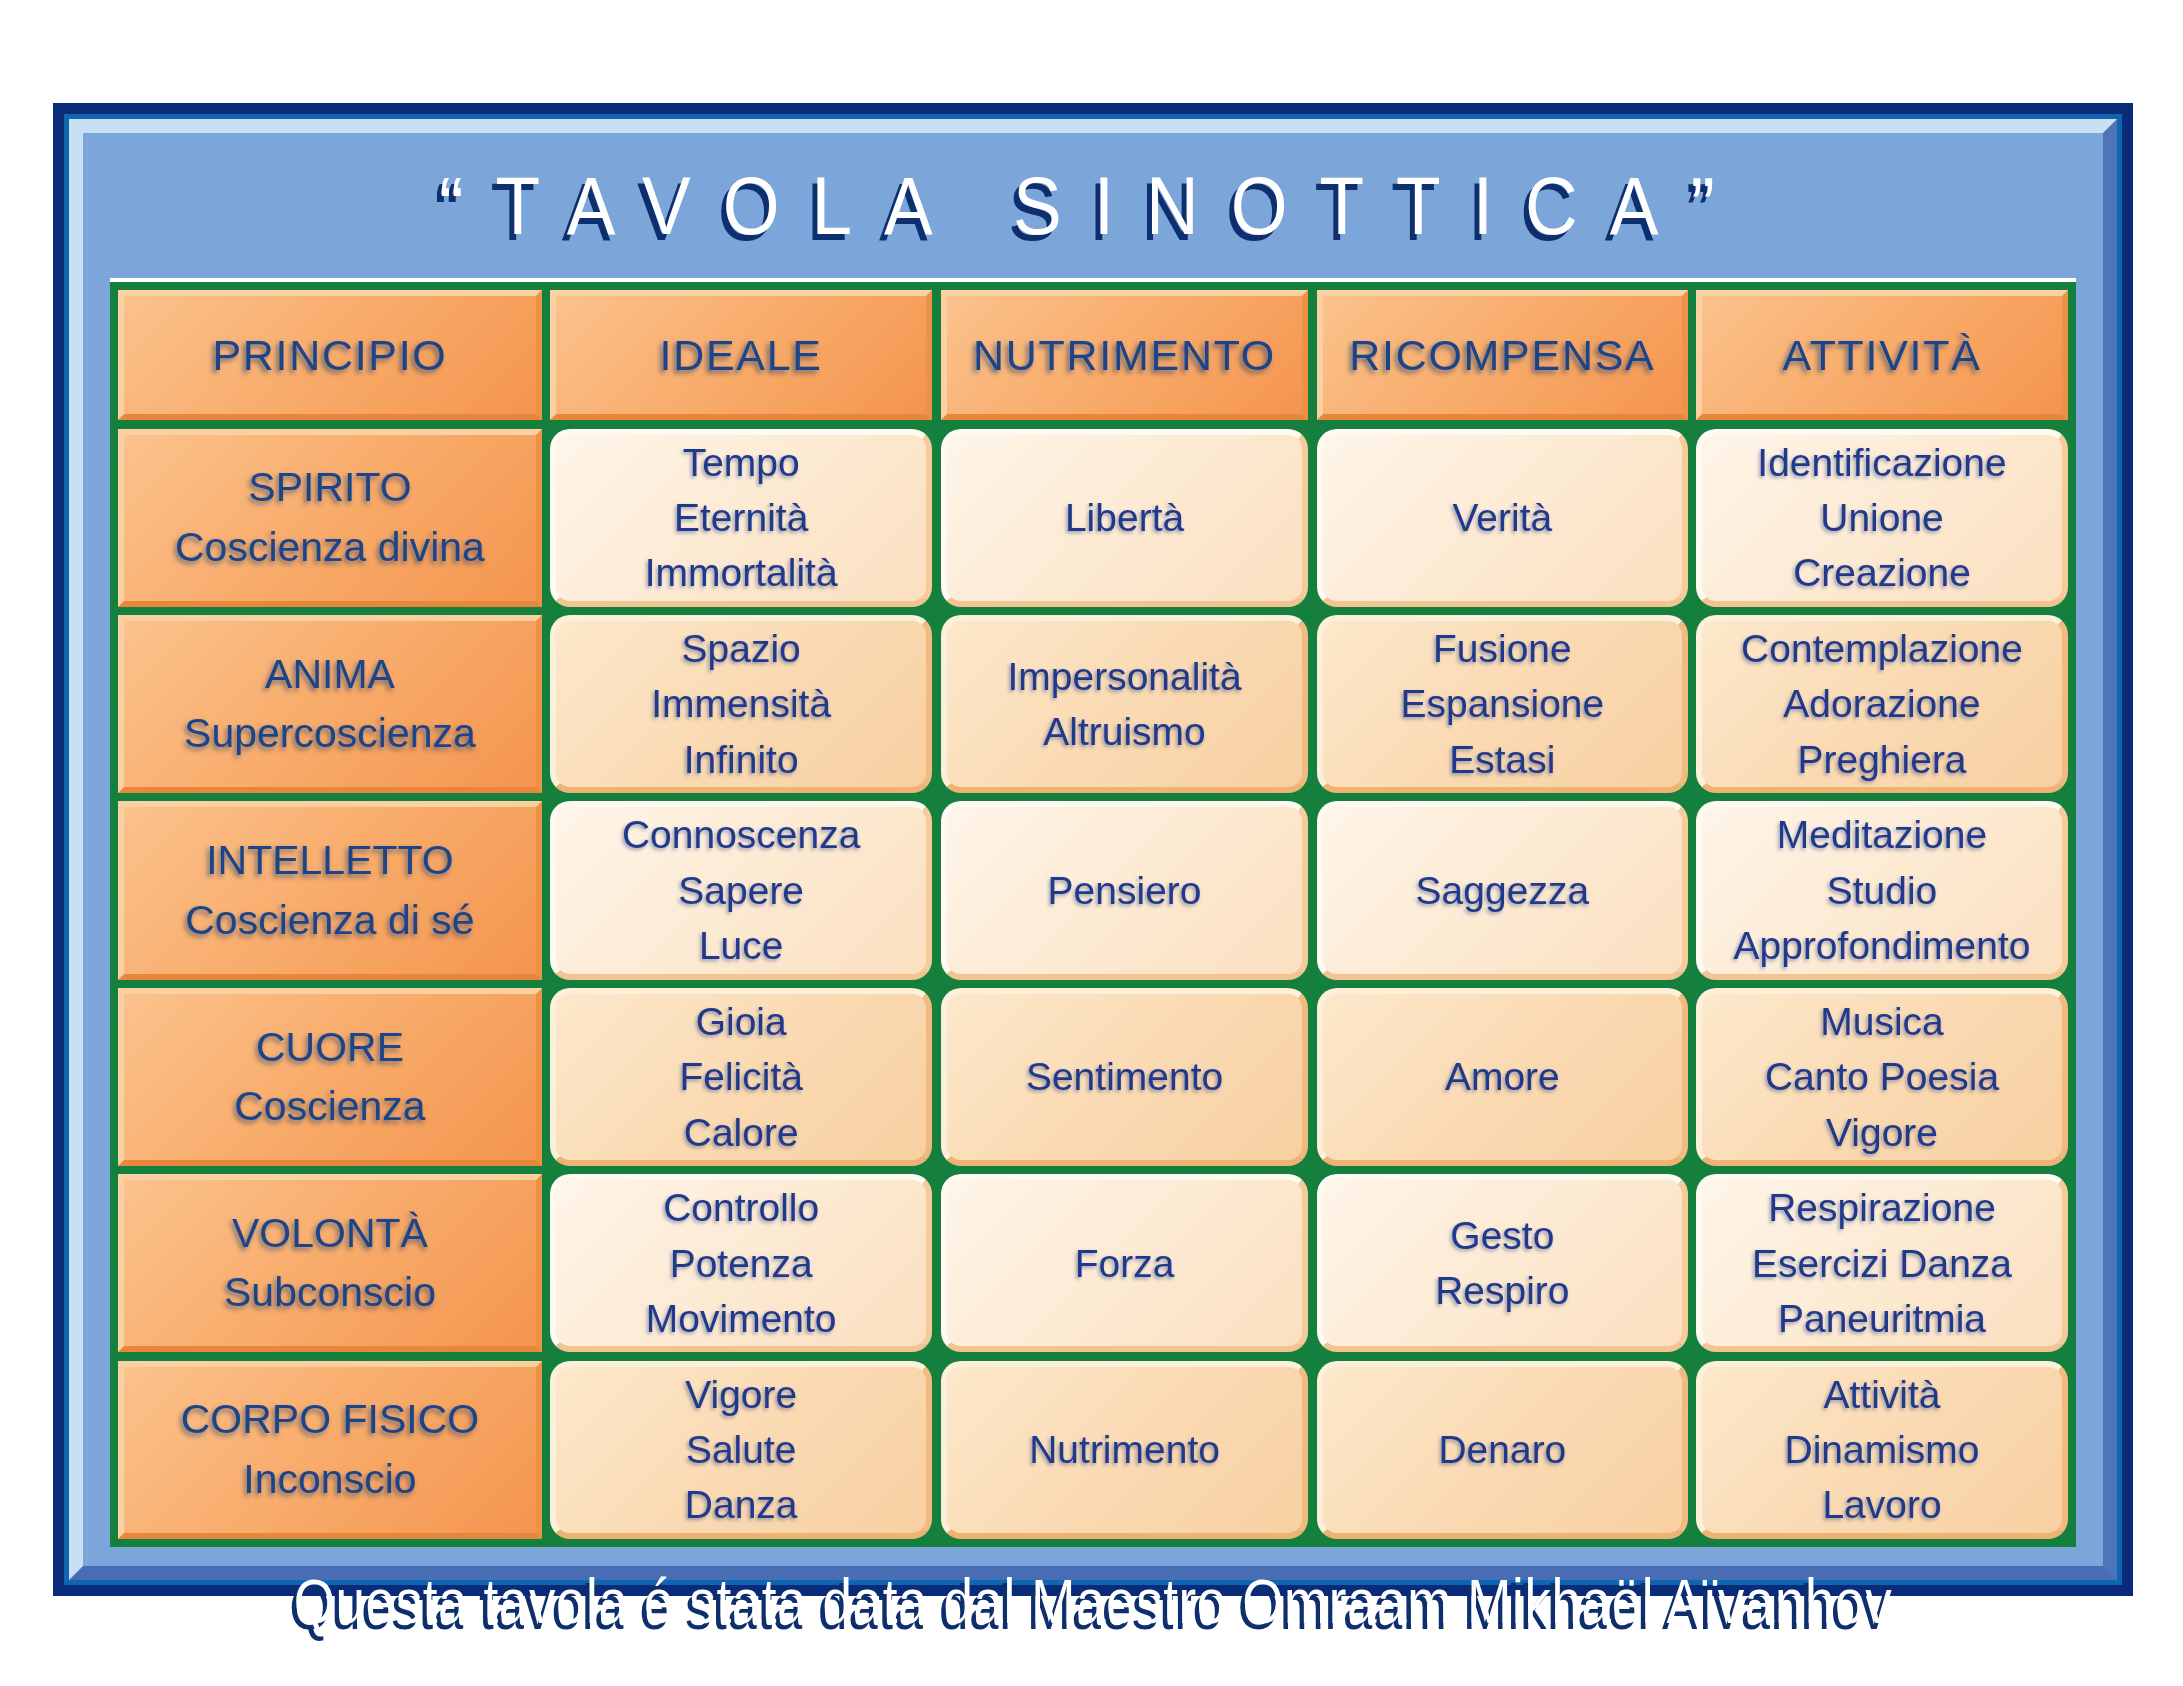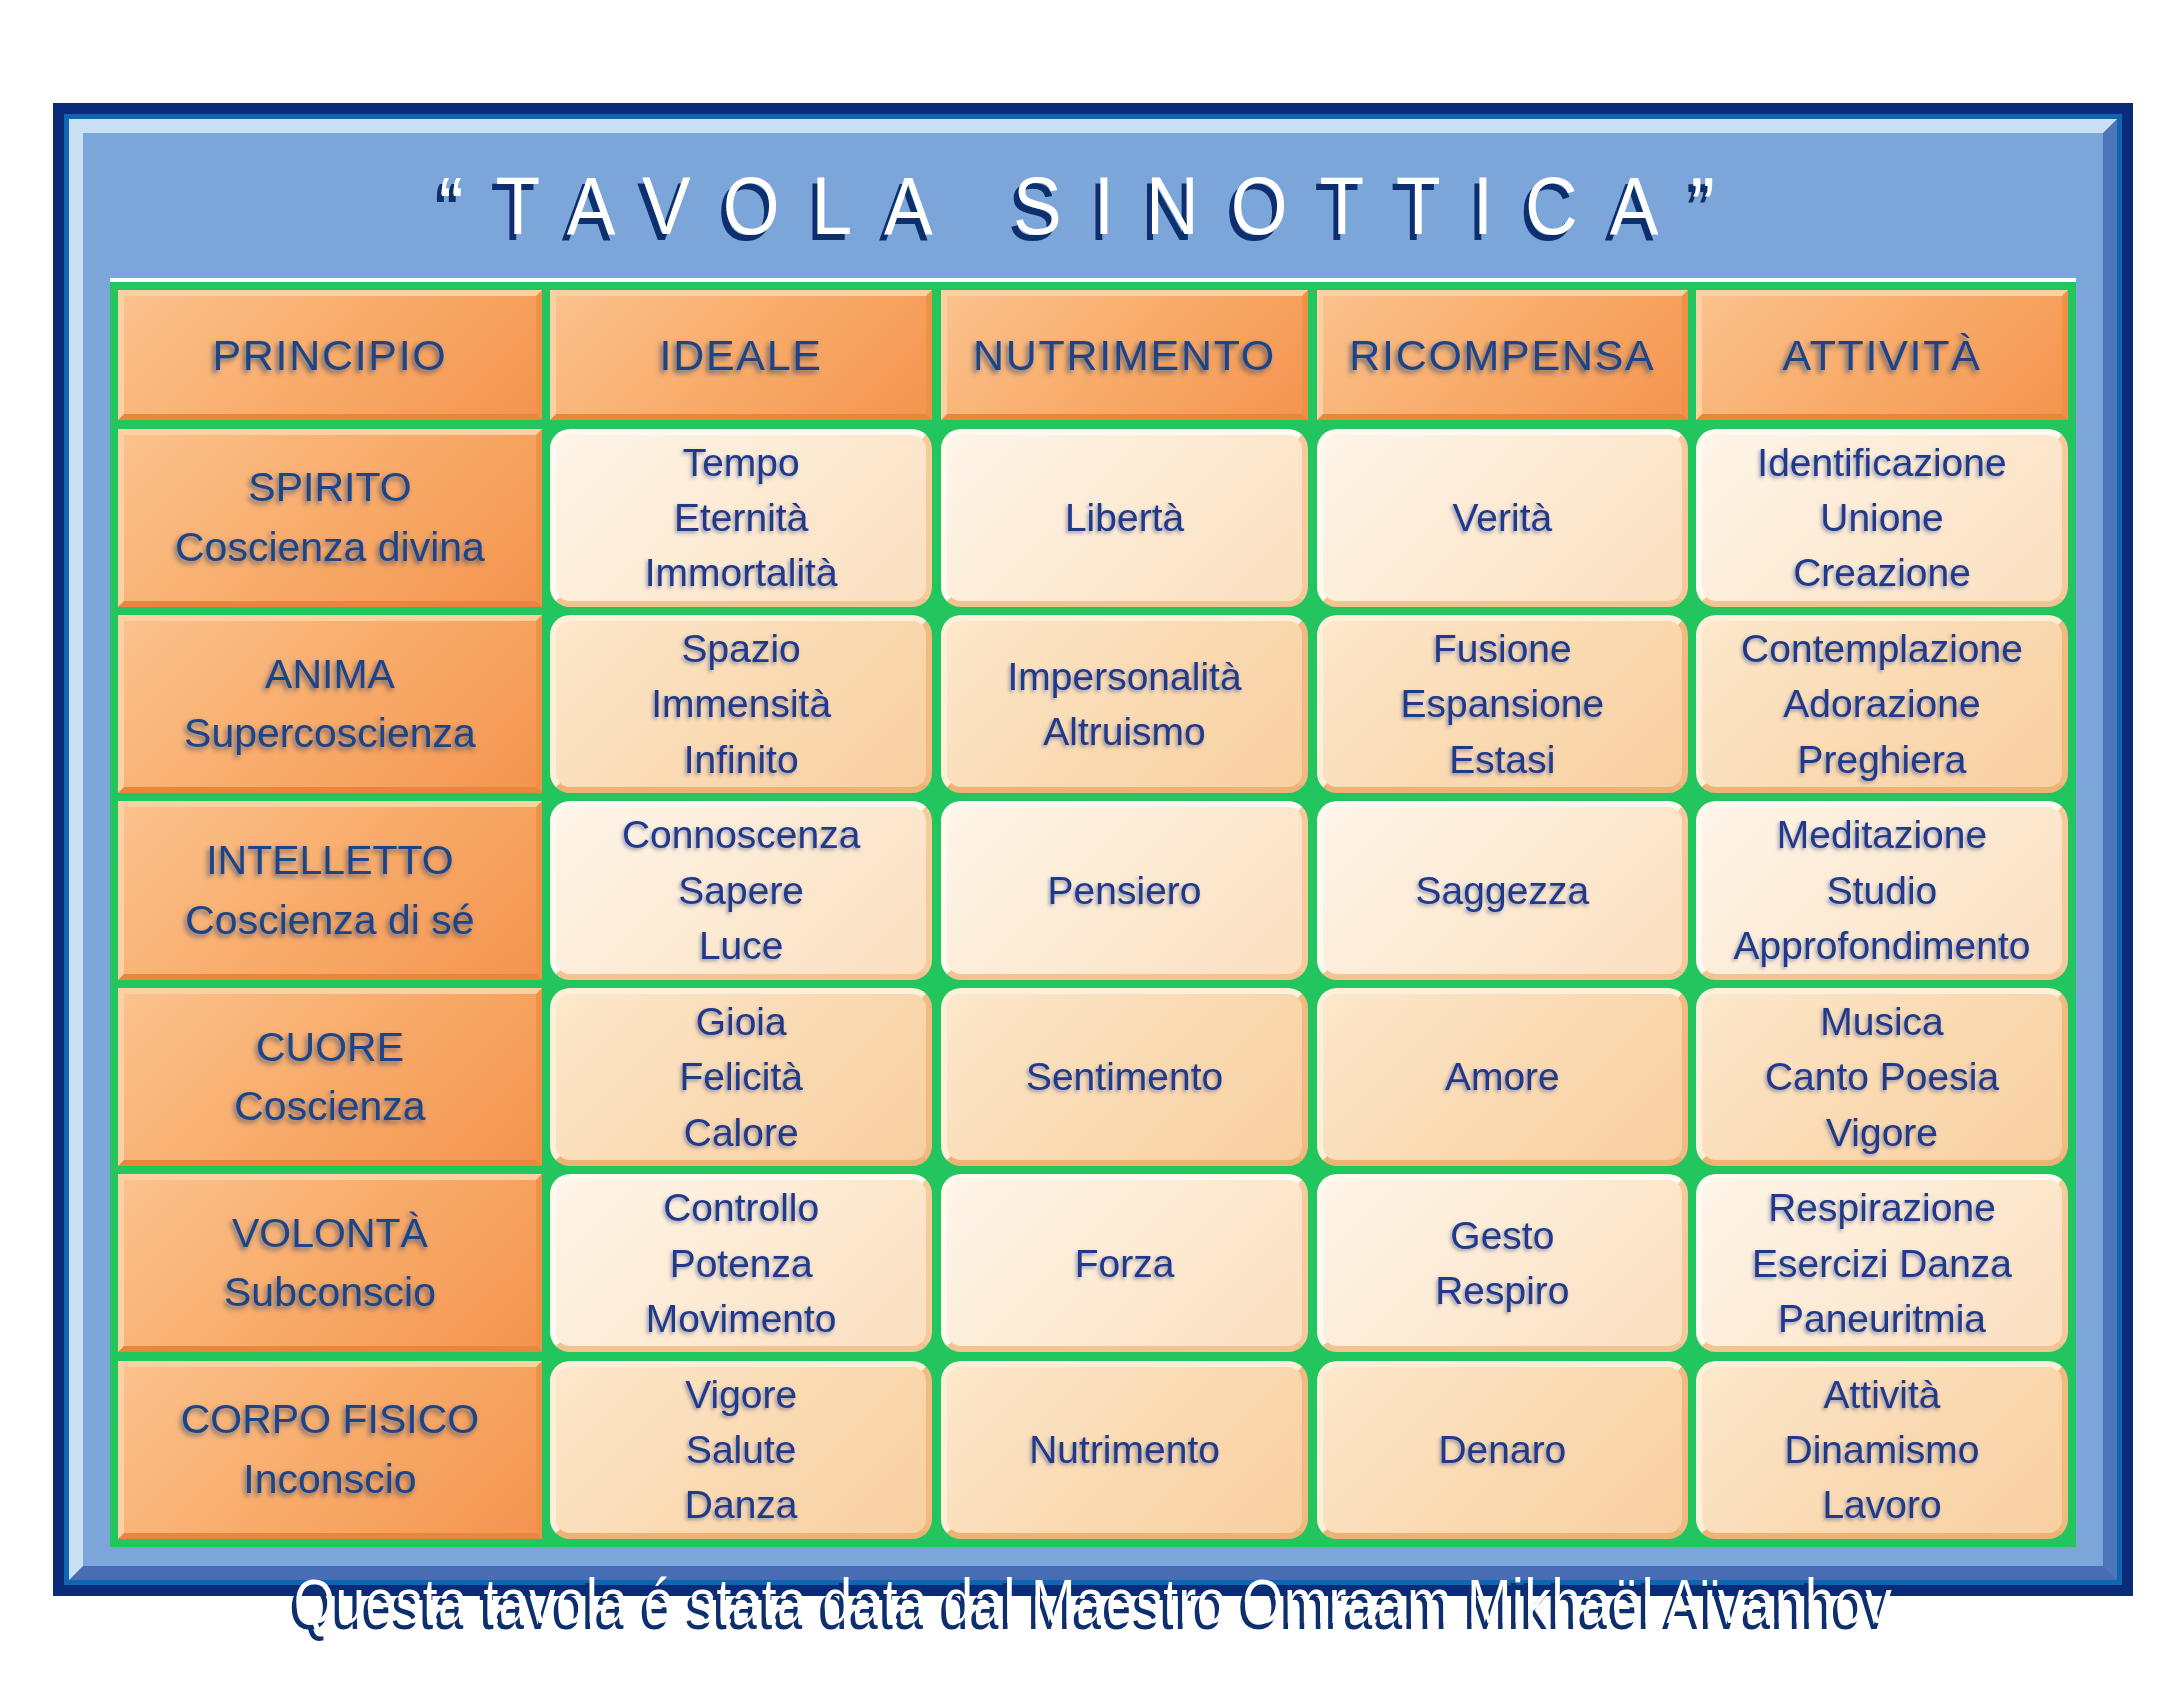--- a/index.html
+++ b/index.html
@@ -42,21 +42,21 @@
     flex:1 1 auto;
     margin:0 27px;
     border-top:4.4px solid #FFFFFF;
   }
   .grid {
     width:100%; height:100%; box-sizing:border-box;
     display:grid;
     grid-template-columns:1.14fr 1.03fr 0.99fr 1fr 1fr;
     grid-template-rows:0.73fr repeat(6, 1fr);
     gap:8.3px;
-    background:#22c55e;
+    background:#15803d;
     padding:8.3px;
   }
   .tile {
     display:flex; align-items:center; justify-content:center;
     text-align:center; white-space:pre-line;
     border:6.1px solid; box-sizing:border-box;
     overflow:hidden;
   }
   .orangeTile {
     background:linear-gradient(135deg,#FBC28C 0%,#F8A967 55%,#F49550 100%);

